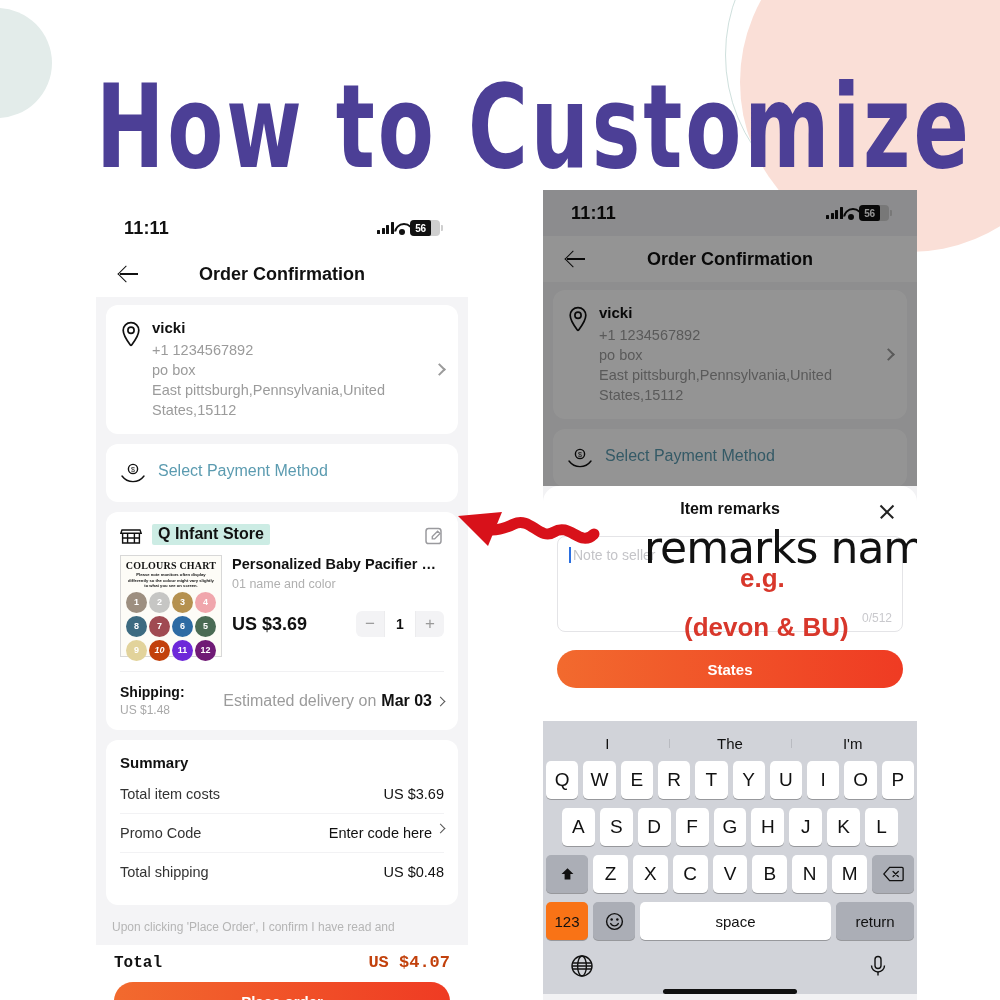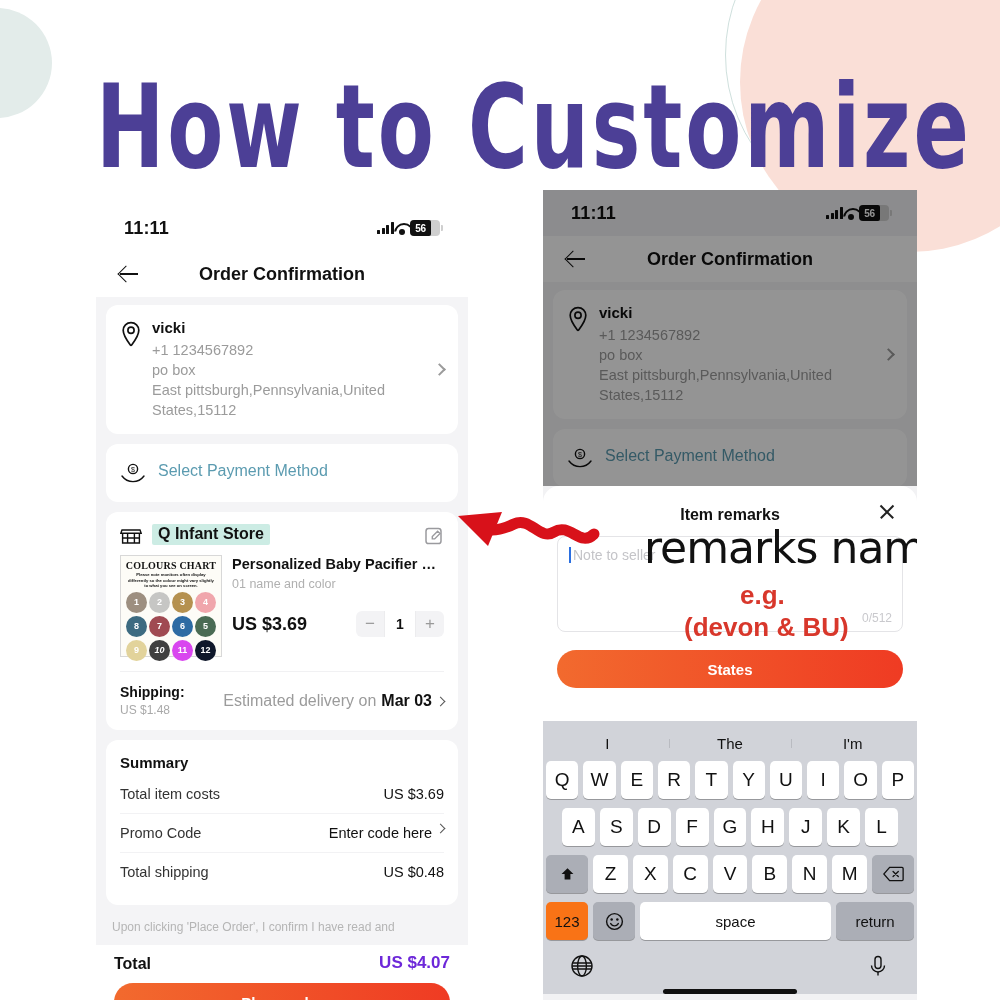--- a/index.html
+++ b/index.html
@@ -187,23 +187,23 @@
     display:flex; align-items:center; justify-content:space-between;
     padding: 11px 0; border-bottom: 1px solid #f2f2f4; font-size: 14.5px; color:#333;
   }
   .sum-row:last-child { border-bottom: none; }
   .sum-val { color:#111; }
   .sum-val.link { display:flex; align-items:flex-start; gap:5px; }
 
   .terms { font-size: 12px; color:#b5b5b5; padding: 4px 6px 10px; line-height:16px; }
 
   .footer { background:#fff; padding: 8px 18px 14px; }
-  .footer-row { display:flex; align-items:flex-end; justify-content:space-between; margin-bottom: 10px; }
+  .footer-row { display:flex; align-items:flex-end; justify-content:space-between; margin-bottom: 10px; font-family: Liberation Mono, monospace; }
   .footer-label { font-size: 16px; font-weight:700; color:#111; }
-  .footer-total { font-size: 17px; font-weight:700; color:#6d28d9; }
+  .footer-total { font-size: 17px; font-weight:700; color:#c2410c; }
   .cta {
     height: 38px; border-radius: 19px; border:none; width:100%;
     background: linear-gradient(90deg, #f26a2e 0%, #ef3b23 100%);
     color:#fff; font-size: 15px; font-weight: 700; font-family: "Liberation Sans", sans-serif;
     display:flex; align-items:center; justify-content:center; cursor:pointer;
   }
 
   
   .dim-wrap { position:relative; }
   .dim-overlay {
@@ -211,21 +211,21 @@
     background: rgba(0,0,0,0.42); pointer-events:none;
   }
 
   
   .modal {
     position:absolute; left:0; right:0; bottom: 0;
     background:#fff; border-radius: 16px 16px 0 0;
     padding: 14px 14px 12px;
     height: 235px;
   }
-  .modal-head { position:relative; height: 24px; display:flex; align-items:flex-end; justify-content:center; }
+  .modal-head { position:relative; height: 24px; display:flex; align-items:flex-start; justify-content:center; }
   .modal-title { font-size: 16px; font-weight: 700; color:#111; }
   .modal-close { position:absolute; right: 6px; top: 2px; width: 20px; height: 20px; }
   .modal-close::before, .modal-close::after {
     content:""; position:absolute; left:1px; top: 9px; width: 18px; height: 1.6px; background:#222;
   }
   .modal-close::before { transform: rotate(45deg); }
   .modal-close::after  { transform: rotate(-45deg); }
 
   .note-box {
     position:relative; margin-top: 12px; height: 96px;
@@ -236,21 +236,21 @@
   .note-count { position:absolute; right: 10px; bottom: 6px; font-size: 12px; color:#c9c9cd; }
   .modal-cta { margin-top: 18px; }
 
   
   .ann-name {
     position:absolute; left: 101px; top: 36px;
     font-size: 44px; color:#111; font-weight: 400;
     font-family: "DejaVu Sans", sans-serif; letter-spacing:-1px; white-space:nowrap;
   }
   .ann-eg {
-    position:absolute; left: 197px; top: 94px;
+    position:absolute; left: 197px; top: 77px;
     font-size: 26px; font-weight: 700; color:#d8372b; white-space:nowrap;
   }
   .ann-eg2 {
     position:absolute; left: 141px; top: 126px;
     font-size: 26px; font-weight: 700; color:#d8372b; white-space:nowrap;text-align:center;
   }
 
   
   .kb { background:#d1d3d9; padding: 4px 3px 0; }
   .kb-pred { display:flex; align-items:center; height: 36px; }
@@ -371,23 +371,23 @@
             <div class="cc-grid">
                 <div class="cc-dot" style="background: rgb(157, 143, 128);">1</div>
                 <div class="cc-dot" style="background: rgb(198, 198, 196);">2</div>
                 <div class="cc-dot" style="background: rgb(181, 145, 79);">3</div>
                 <div class="cc-dot" style="background: rgb(240, 166, 172);">4</div>
                 <div class="cc-dot" style="background: rgb(61, 107, 129);">8</div>
                 <div class="cc-dot" style="background: rgb(160, 74, 82);">7</div>
                 <div class="cc-dot" style="background: rgb(45, 107, 163);">6</div>
                 <div class="cc-dot" style="background: rgb(74, 107, 84);">5</div>
                 <div class="cc-dot" style="background: rgb(226, 211, 155);">9</div>
-                <div class="cc-dot" style="background: #404040; font-style: italic;">10</div>
-                <div class="cc-dot" style="background: #d946ef;">11</div>
-                <div class="cc-dot" style="background: #0f172a;">12</div>
+                <div class="cc-dot" style="background: #c2410c; font-style: italic;">10</div>
+                <div class="cc-dot" style="background: #6d28d9;">11</div>
+                <div class="cc-dot" style="background: #701a75;">12</div>
               </div>
           </div>
           <div class="prod-info">
             <div class="prod-title">Personalized Baby Pacifier Clip Custo...</div>
             <div class="prod-variant">01 name and color</div>
             <div class="prod-bottom">
               <div class="prod-price">US $3.69</div>
               <div class="stepper">
                 <div>−</div>
                 <div class="qty">1</div>

